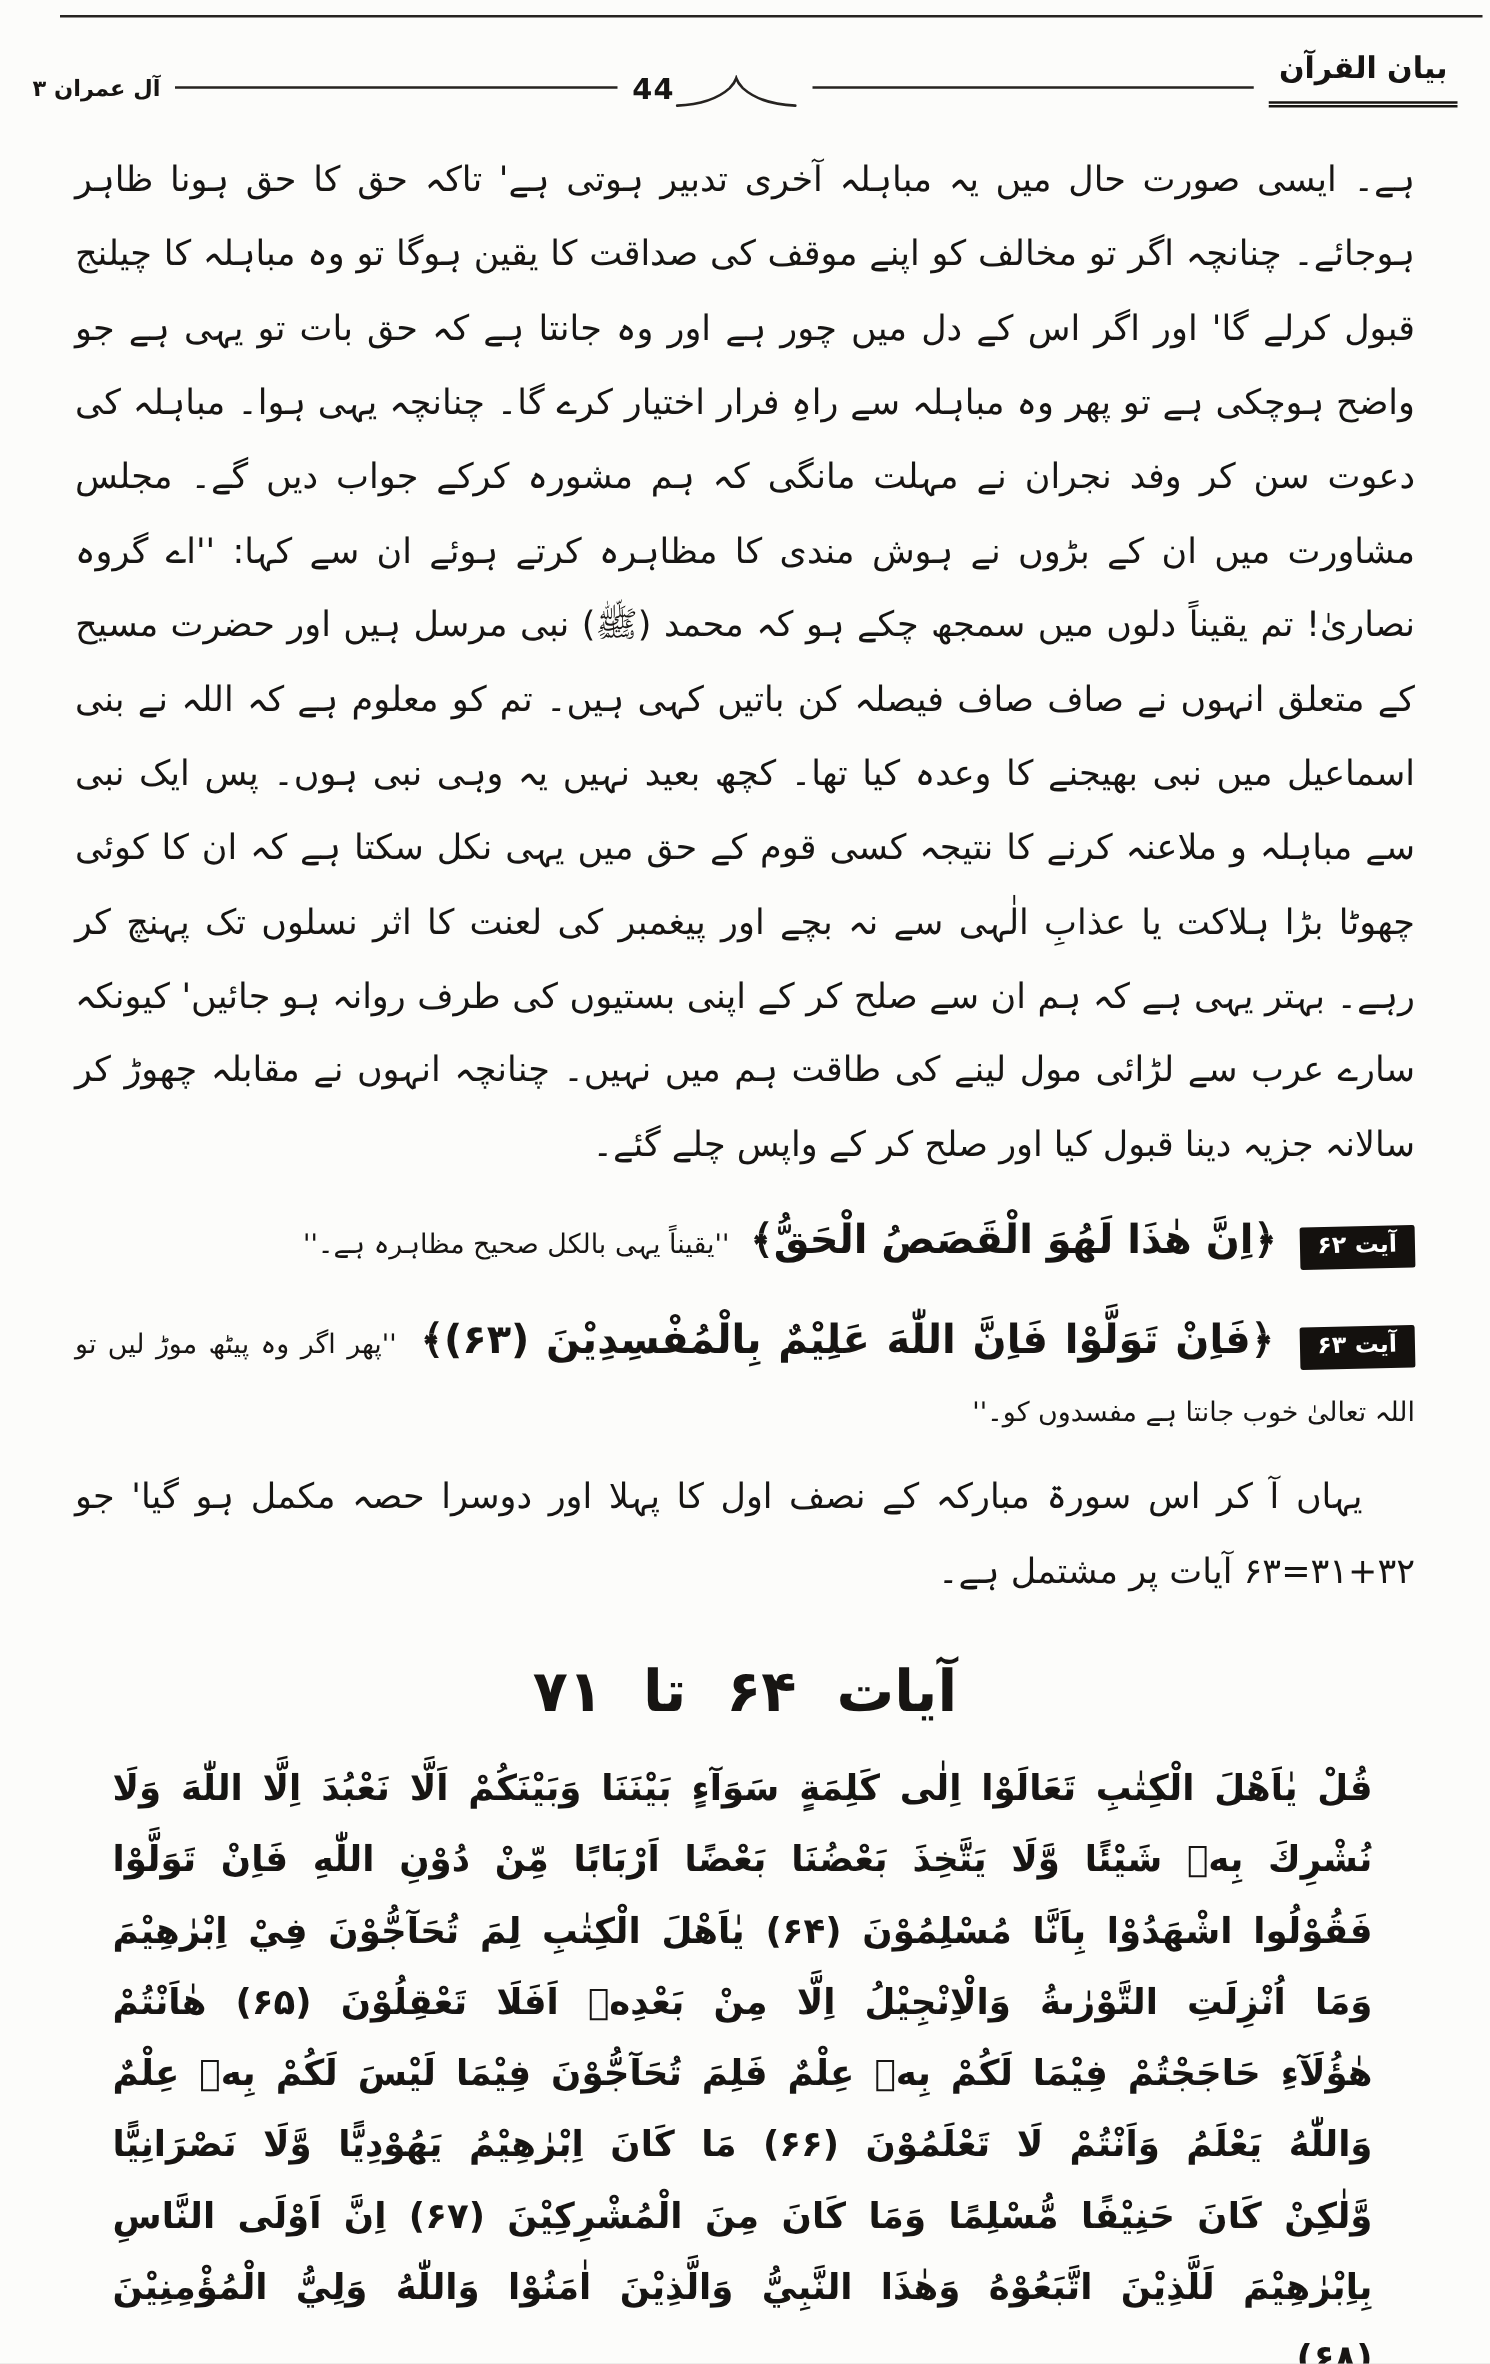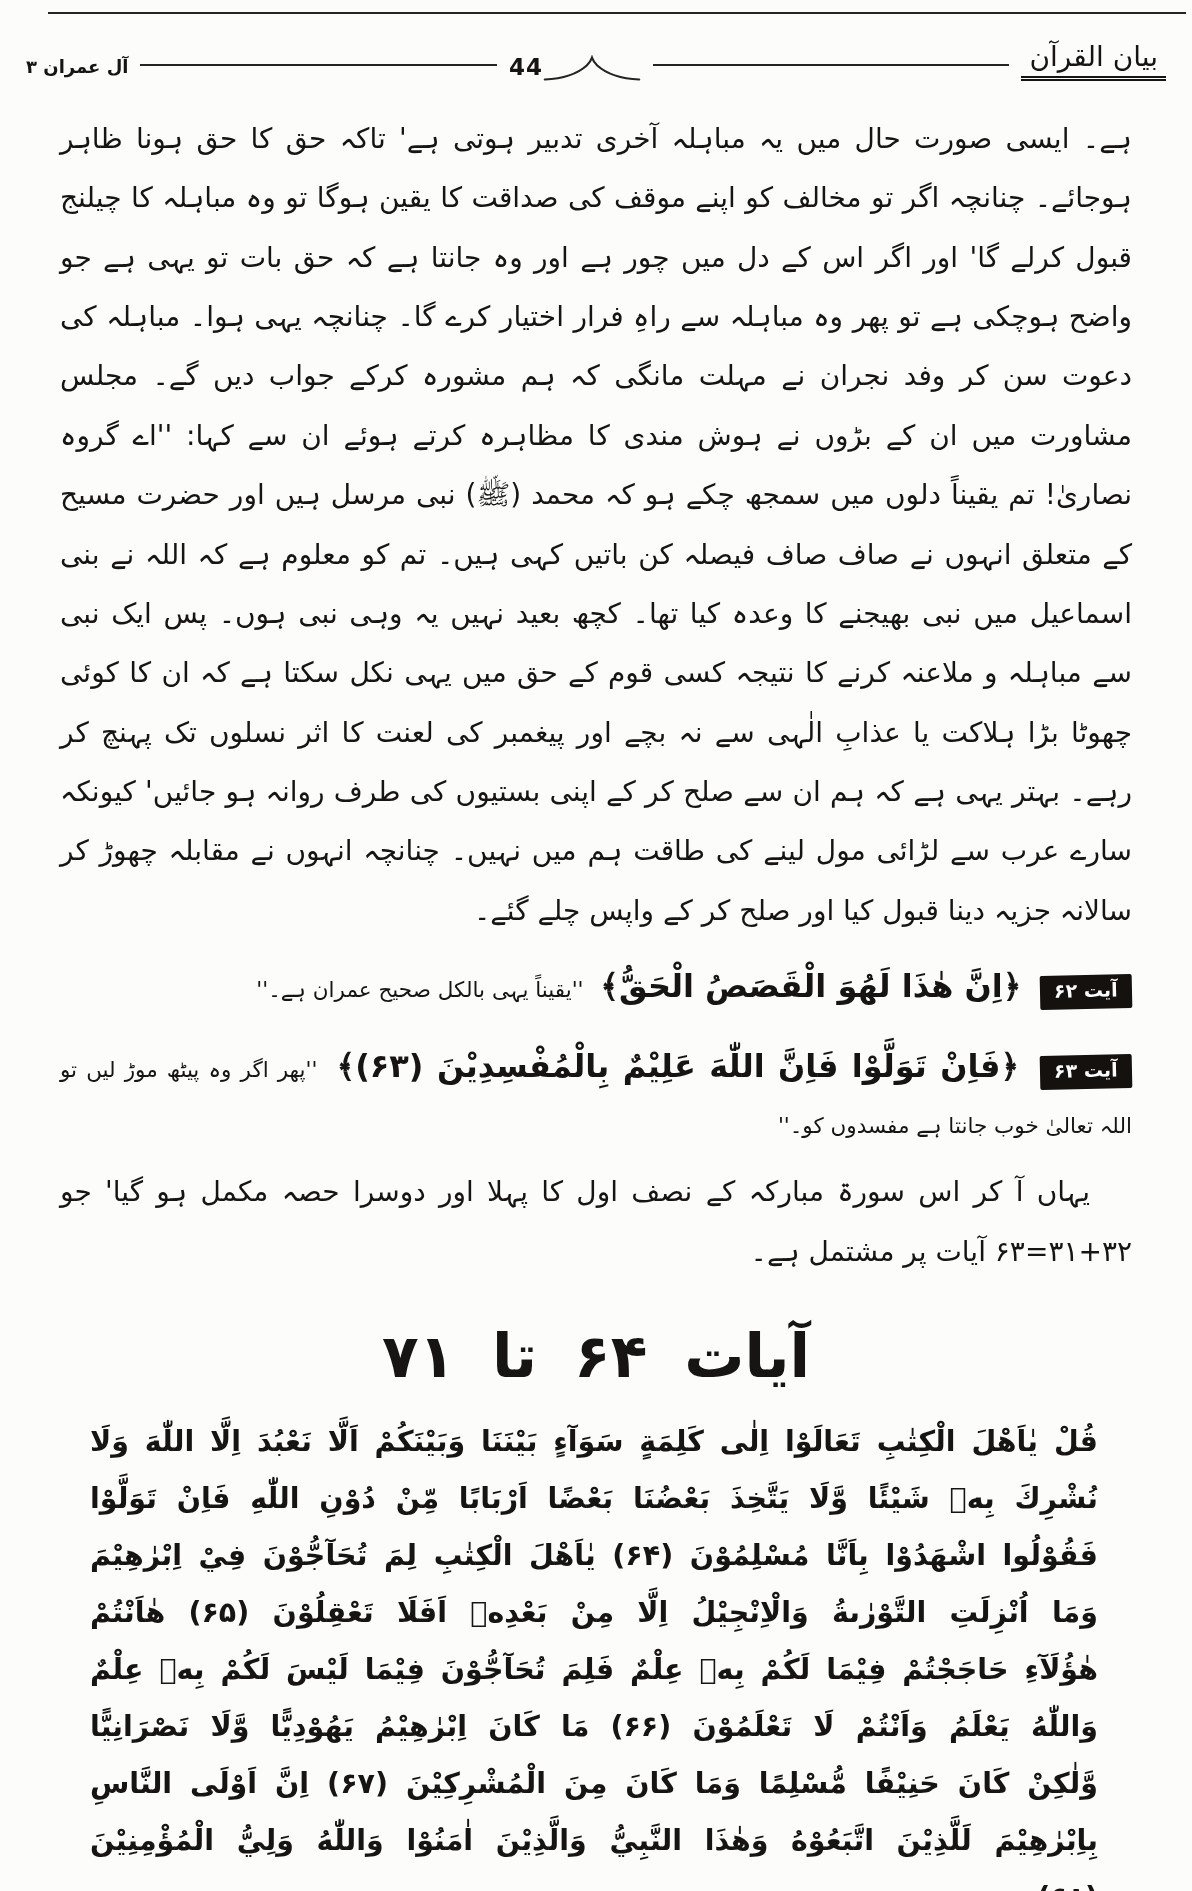--- a/index.html
+++ b/index.html
@@ -25,24 +25,24 @@
     background: #262320;
   }
   
   .header {
     display: flex;
     align-items: flex-end;
     gap: 12px;
     padding: 40px 26px 0 26px;
   }
   .book-title {
-    font-size: 28px;
-    font-weight: normal;
+    font-size: 24px;
+    font-weight: bold;
     border-bottom: 5px double #171513;
-    padding: 0 8px 3px 8px;
+    padding: 0 8px 13px 8px;
     white-space: nowrap;
   }
   .header-line {
     flex: 1;
     height: 2px;
     background: #262320;
     margin-bottom: 15px;
   }
   .page-no-wrap {
     display: flex;
@@ -92,21 +92,21 @@
     border-radius: 2px;
   }
   .arabic {
     font-weight: bold;
     font-size: 32px;
     margin-left: 10px;
   }
   .trans { font-size: 21.5px; }
   .section-heading {
     text-align: center;
-    font-size: 60px;
+    font-size: 46px;
     font-weight: bold;
     word-spacing: 16px;
     margin: 40px 0 22px 0;
   }
   .quran {
     font-size: 28.5px;
     font-weight: bold;
     line-height: 2.0;
     text-align: justify;
     word-spacing: 5px;
@@ -134,21 +134,21 @@
     <span class="surah-title">آل عمران ۳</span>
   </header>
 
   <main class="content">
 
     <p class="para">ہے۔ ایسی صورت حال میں یہ مباہلہ آخری تدبیر ہوتی ہے' تاکہ حق کا حق ہونا ظاہر ہوجائے۔ چنانچہ اگر تو مخالف کو اپنے موقف کی صداقت کا یقین ہوگا تو وہ مباہلہ کا چیلنج قبول کرلے گا' اور اگر اس کے دل میں چور ہے اور وہ جانتا ہے کہ حق بات تو یہی ہے جو واضح ہوچکی ہے تو پھر وہ مباہلہ سے راہِ فرار اختیار کرے گا۔ چنانچہ یہی ہوا۔ مباہلہ کی دعوت سن کر وفد نجران نے مہلت مانگی کہ ہم مشورہ کرکے جواب دیں گے۔ مجلس مشاورت میں ان کے بڑوں نے ہوش مندی کا مظاہرہ کرتے ہوئے ان سے کہا: ''اے گروہ نصاریٰ! تم یقیناً دلوں میں سمجھ چکے ہو کہ محمد (ﷺ) نبی مرسل ہیں اور حضرت مسیح کے متعلق انہوں نے صاف صاف فیصلہ کن باتیں کہی ہیں۔ تم کو معلوم ہے کہ اللہ نے بنی اسماعیل میں نبی بھیجنے کا وعدہ کیا تھا۔ کچھ بعید نہیں یہ وہی نبی ہوں۔ پس ایک نبی سے مباہلہ و ملاعنہ کرنے کا نتیجہ کسی قوم کے حق میں یہی نکل سکتا ہے کہ ان کا کوئی چھوٹا بڑا ہلاکت یا عذابِ الٰہی سے نہ بچے اور پیغمبر کی لعنت کا اثر نسلوں تک پہنچ کر رہے۔ بہتر یہی ہے کہ ہم ان سے صلح کر کے اپنی بستیوں کی طرف روانہ ہو جائیں' کیونکہ سارے عرب سے لڑائی مول لینے کی طاقت ہم میں نہیں۔ چنانچہ انہوں نے مقابلہ چھوڑ کر سالانہ جزیہ دینا قبول کیا اور صلح کر کے واپس چلے گئے۔</p>
 
     <p class="verse-line">
       <span class="marker">آیت ۶۲</span>
       <span class="arabic">﴿اِنَّ هٰذَا لَهُوَ الْقَصَصُ الْحَقُّ﴾</span>
-      <span class="trans">''یقیناً یہی بالکل صحیح عمران ہے۔''</span>
+      <span class="trans">''یقیناً یہی بالکل صحیح مظاہرہ ہے۔''</span>
     </p>
 
 
 
     <p class="verse-line">
       <span class="marker">آیت ۶۳</span>
       <span class="arabic">﴿فَاِنْ تَوَلَّوْا فَاِنَّ اللّٰهَ عَلِيْمٌ بِالْمُفْسِدِيْنَ (۶۳)﴾</span>
       <span class="trans">''پھر اگر وہ پیٹھ موڑ لیں تو اللہ تعالیٰ خوب جانتا ہے مفسدوں کو۔''</span>
     </p>
 

